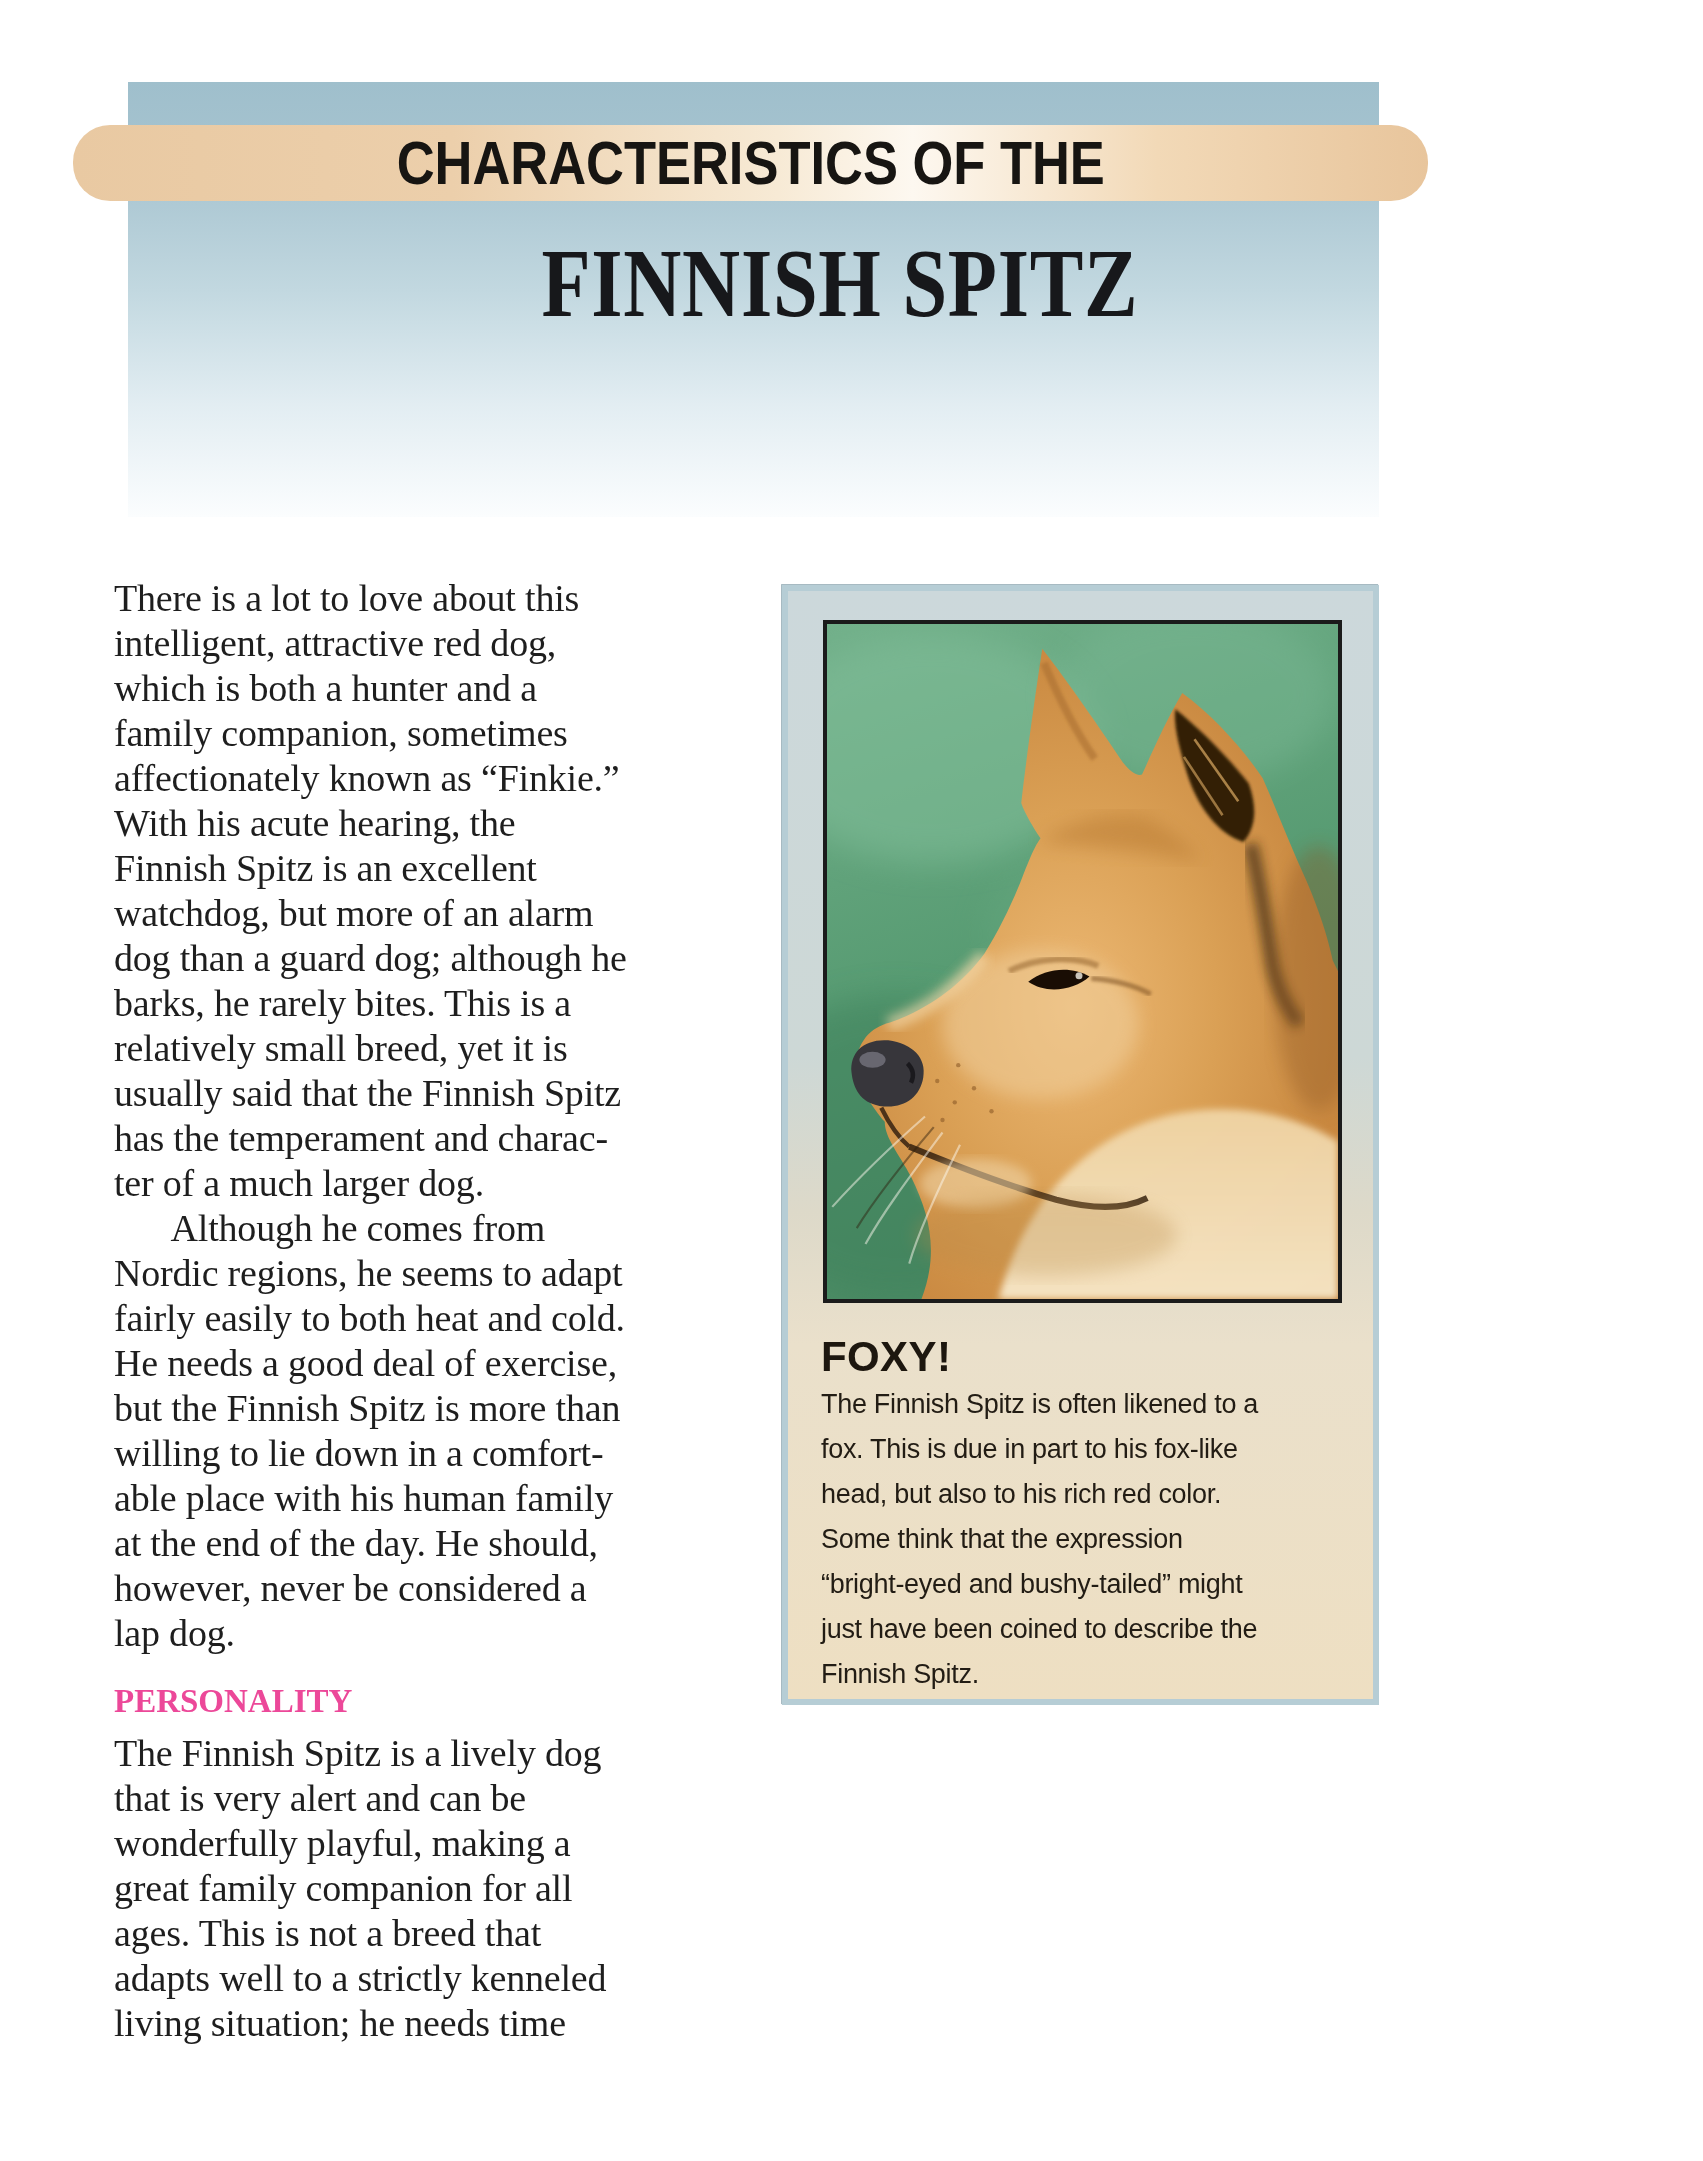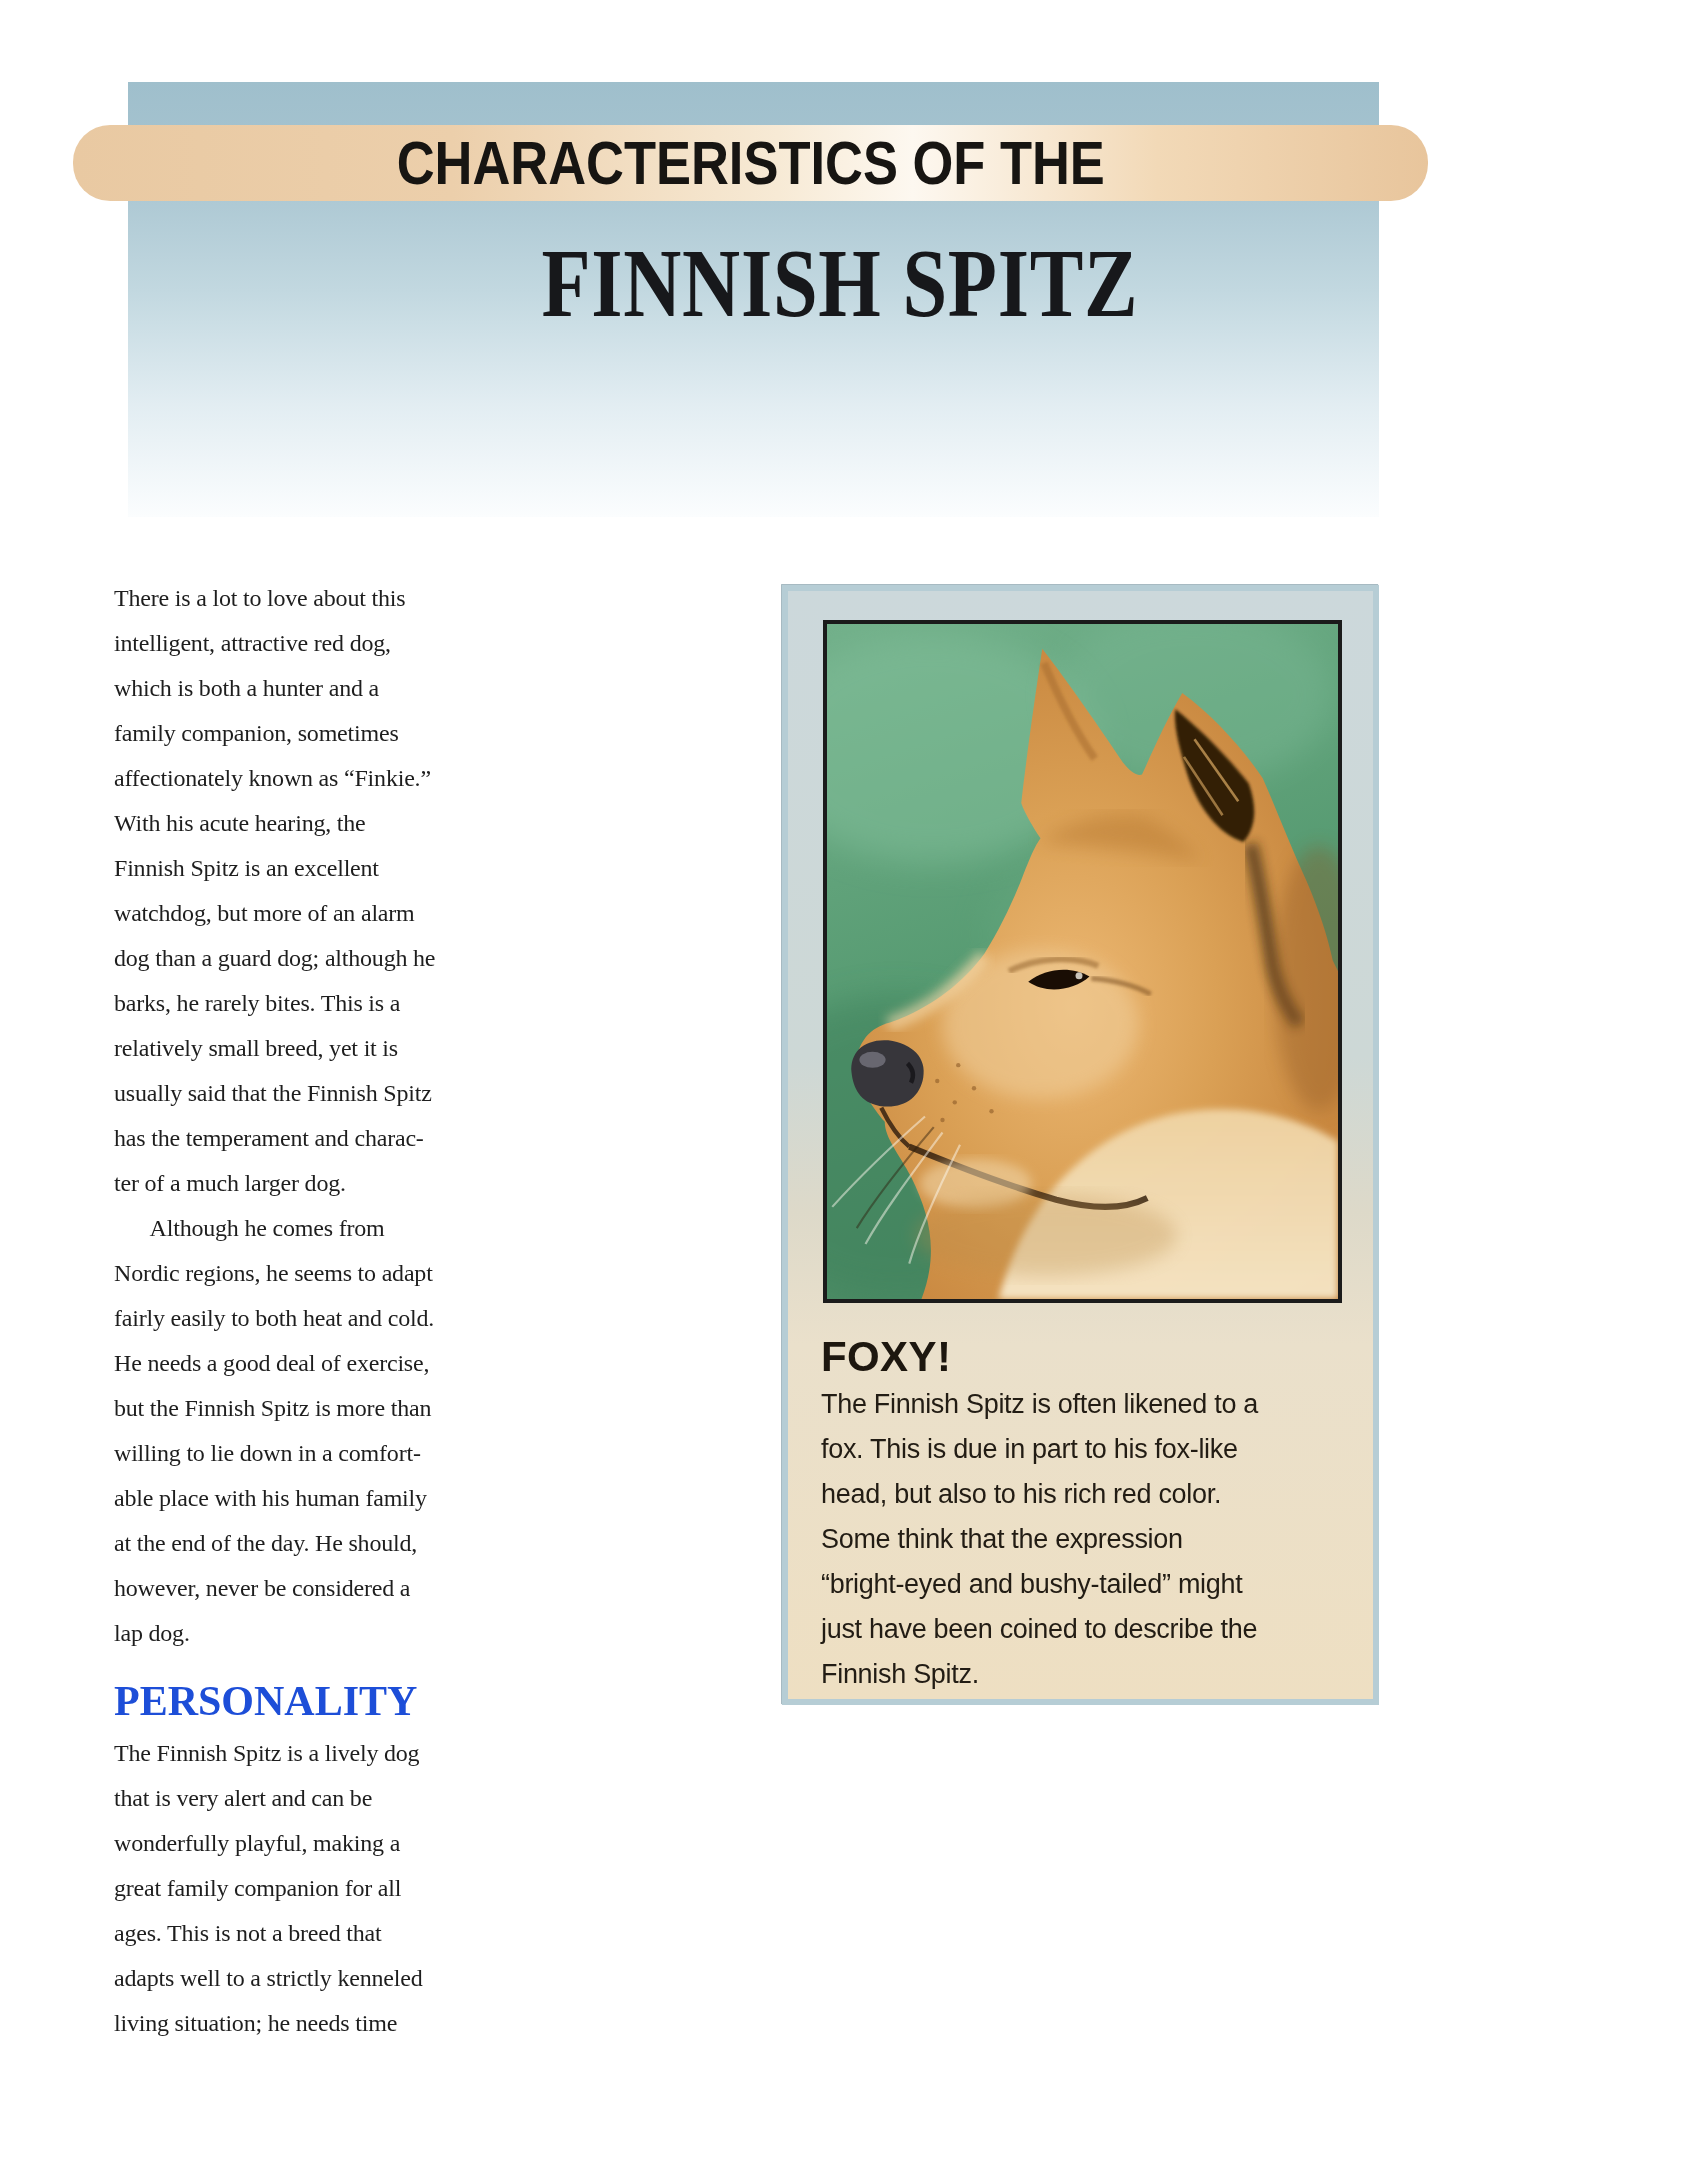--- a/index.html
+++ b/index.html
@@ -13,23 +13,23 @@
     background:linear-gradient(90deg,#e9c9a2 0%,#eccfab 28%,#f7ead5 52%,#fdf8f0 62%,#f2d9b7 80%,#e8c59c 100%);
     display:flex;align-items:center;justify-content:center;}
   .kicker-text{font-family:"Liberation Sans","DejaVu Sans",sans-serif;font-weight:bold;
     font-size:61px;color:#171512;display:inline-block;transform:scaleX(.86);white-space:nowrap;}
   .page-title{position:absolute;left:128px;top:234px;width:1076px;margin:0;text-align:right;
     font-weight:bold;font-size:98px;line-height:98px;color:#17181b;letter-spacing:0.9px;}
   .page-title span{display:inline-block;transform:scaleX(.82);white-space:nowrap;}
 
   
   .lines{white-space:pre-line;}
-  .serif-lines{font-size:24px;line-height:45px;color:#1e1e1e;letter-spacing:-0.2px;margin:0;}
+  .serif-lines{font-size:38px;line-height:45px;color:#1e1e1e;letter-spacing:-0.2px;margin:0;}
   .col-left{position:absolute;left:114px;top:576px;width:664px;}
-  .section-heading{font-size:42px;line-height:45px;font-weight:bold;color:#1d4ed8;
+  .section-heading{font-size:33px;line-height:45px;font-weight:bold;color:#ec4899;
     margin:23px 0 7px 0;letter-spacing:0;}
   .col-right-text{position:absolute;left:783px;top:1796px;width:620px;}
 
   
   .sidebar{position:absolute;left:782px;top:585px;width:597px;height:1120px;box-sizing:border-box;
     border:6.1px solid #b6cdd5;box-shadow:-0.9px -0.9px 0 #9db3bb;
     background:linear-gradient(180deg,#ccd8db 0%,#cdd8d6 42%,#ddd9c9 56%,#eae0cb 68%,#eedfc2 100%);}
   .photo-frame{margin:29px 0 0 35px;width:519px;height:683px;box-sizing:border-box;
     border:4.4px solid #1b1b1b;background:#579b72;}
   .photo-frame svg{display:block;width:100%;height:100%;}

